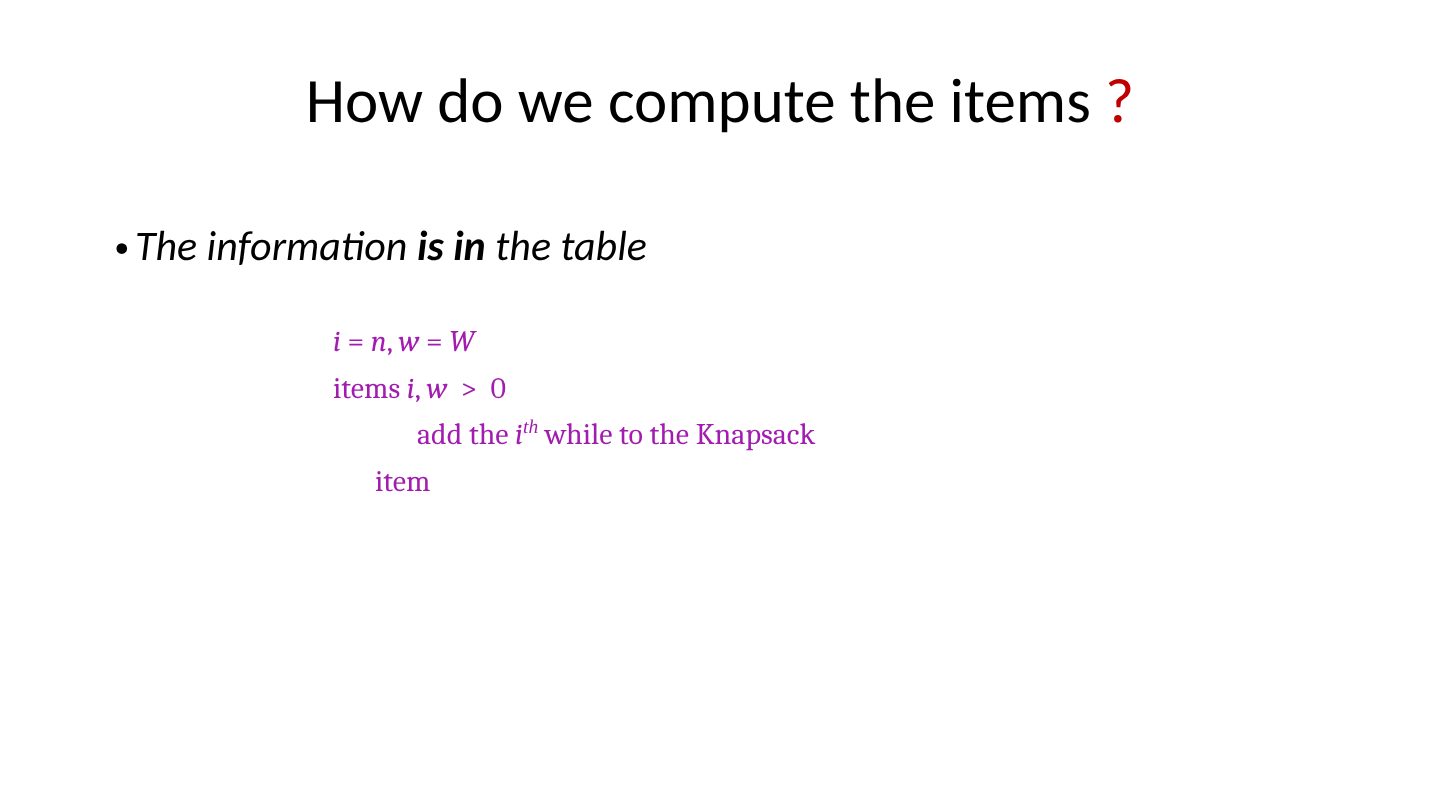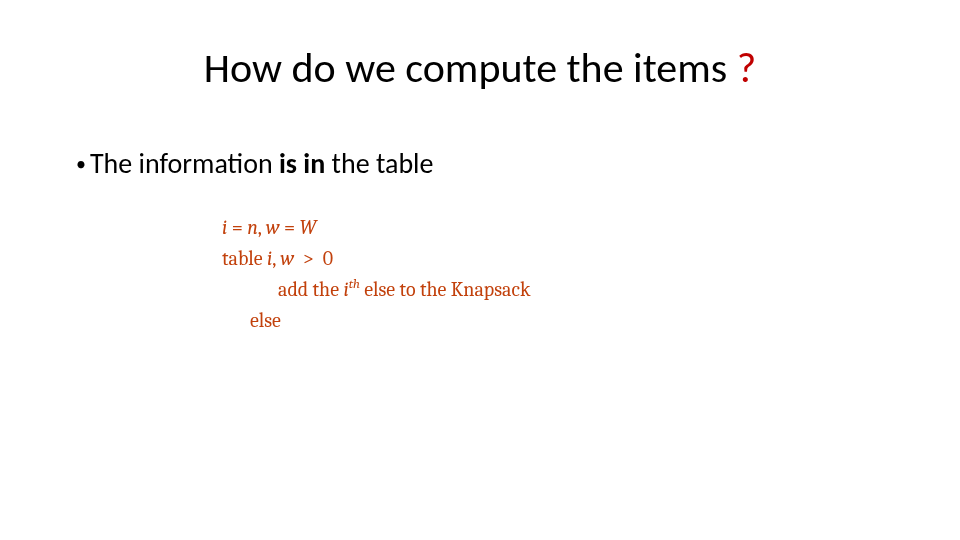--- a/index.html
+++ b/index.html
@@ -31,42 +31,44 @@
   }
   .title .q {
     color: #c00000;
   }
   .bullet-row {
     position: absolute;
     top: 146px;
     left: 76px;
     font-size: 28px;
     font-weight: 400;
+    font-style: italic;
   }
   .bullet-row .dot {
     font-size: 20px;
     vertical-align: 2px;
     margin-right: 4px;
   }
   .bullet-row .bold { font-weight: 700; }
   .code {
     position: absolute;
     top: 212px;
     left: 222px;
     font-family: "Cambria Math", Cambria, "Times New Roman", serif;
     font-size: 20px;
     line-height: 1.55;
-    color: #c2410c;
+    color: #a21caf;
   }
   .code .ln { white-space: pre; }
   .mi { font-style: italic; font-family: "Cambria Math", Cambria, serif; }
   .sup {
     font-size: 0.65em;
     vertical-align: super;
     font-style: italic;
+    font-family: Liberation Serif, serif;
   }
   .sub {
     font-size: 0.65em;
     vertical-align: sub;
     font-style: italic;
   }
   .ind1 { padding-left: 28px; }
   .ind2 { padding-left: 56px; }
 </style>
 </head>
@@ -77,18 +79,18 @@
   <div class="title">
     <span>How do we compute the items </span><span class="q">?</span>
   </div>
 
   <div class="bullet-row">
     <span class="dot">•</span><span>The information </span><span class="bold">is in</span><span> the table</span>
   </div>
 
   <div class="code">
     <div class="ln"><span class="mi">i</span><span> = </span><span class="mi">n</span><span>, </span><span class="mi">w</span><span> = </span><span class="mi">W</span></div>
-    <div class="ln"><span>table </span><span class="mi">i</span><span>, </span><span class="mi">w</span><span>  &gt;  0</span></div>
-    <div class="ln ind2"><span>add the </span><span class="mi">i</span><span class="sup">th</span><span> else to the Knapsack</span></div>
-    <div class="ln ind1"><span>else</span></div>
+    <div class="ln"><span>items </span><span class="mi">i</span><span>, </span><span class="mi">w</span><span>  &gt;  0</span></div>
+    <div class="ln ind2"><span>add the </span><span class="mi">i</span><span class="sup">th</span><span> while to the Knapsack</span></div>
+    <div class="ln ind1"><span>item</span></div>
   </div>
 
 </div>
 
 </body></html>

